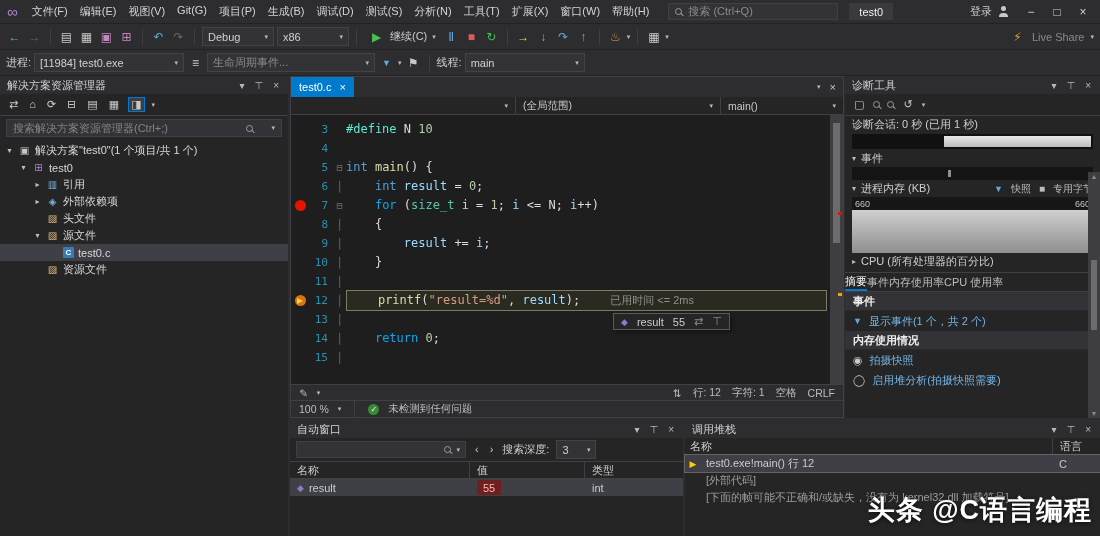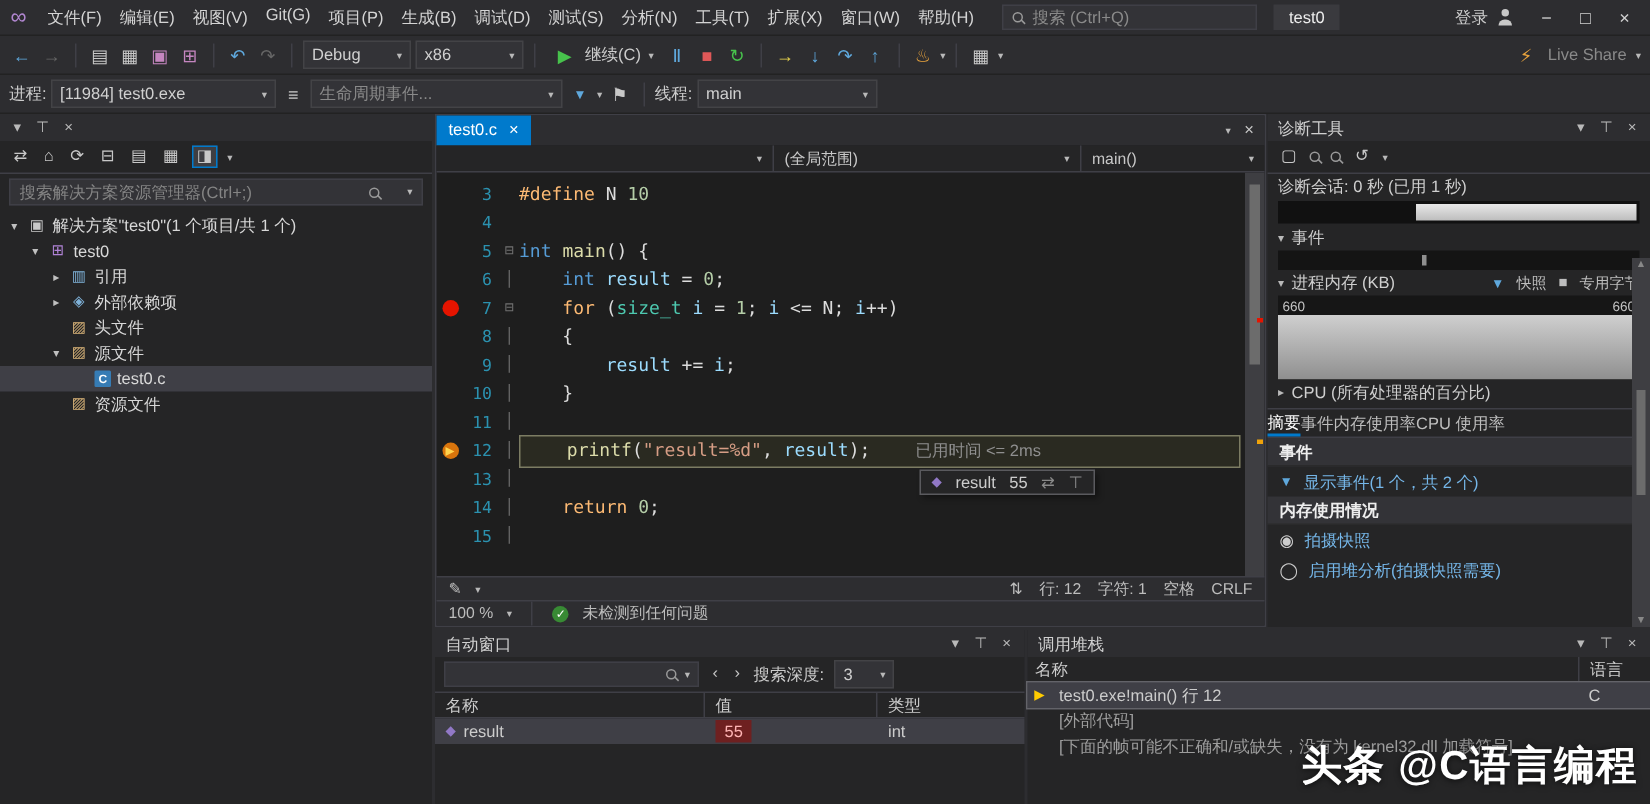--- a/index.html
+++ b/index.html
@@ -68,21 +68,21 @@
   .cl{display:flex;height:19px;line-height:19px;align-items:center}
   .bpm{width:18px;display:flex;justify-content:center;align-items:center;flex:none}
   .bpdot{width:11px;height:11px;border-radius:50%;background:#e51400}
   .bpcur{width:11px;height:11px;border-radius:50%;background:#d8740c;position:relative}
   .bpcur::after{content:'';position:absolute;left:2px;top:2.5px;border-left:6px solid #ffd34d;border-top:3px solid transparent;border-bottom:3px solid transparent}
   .lnum{width:24px;text-align:right;color:#2b91af;padding-right:5px;font-size:11px;flex:none}
   .fold{width:13px;color:#6f6f6f;font-size:10px;text-align:center;flex:none}
   .code{white-space:pre}
   .curbox{flex:1;margin-right:16px;border:1px solid #7c7c63;background:#2a2a21;padding-left:2px}
   .perftip{color:#8f8f8f;margin-left:30px;font-size:11px;font-family:"Liberation Sans","DejaVu Sans",sans-serif}
-  .tk-pp{color:#fdba74}.tk-kw{color:#569cd6}.tk-ctrl{color:#fdba74}.tk-type{color:#4ec9b0}.tk-fn{color:#dcdcaa}
+  .tk-pp{color:#5eead4}.tk-kw{color:#569cd6}.tk-ctrl{color:#0ea5e9}.tk-type{color:#4ec9b0}.tk-fn{color:#dcdcaa}
   .tk-var{color:#9cdcfe}.tk-num{color:#b5cea8}.tk-str{color:#d69d85}.tk-pl{color:#dcdcdc}
   .datatip{position:absolute;left:322px;top:198px;height:17px;background:#252526;border:1px solid #5a5a5e;display:flex;align-items:center;gap:9px;padding:0 7px;font-family:"Liberation Sans","DejaVu Sans",sans-serif;font-size:11px;box-shadow:2px 2px 4px rgba(0,0,0,.4)}
   .dtdiamond{color:#9178c6;font-size:9px}
   .vsb{position:absolute;right:0;top:0;bottom:0;width:13px;background:#3e3e42}
   .vsb .thumb{position:absolute;top:8px;left:3px;width:7px;height:120px;background:#6c6c6c}
   .mk{position:absolute;right:1px;width:4px;height:3px}
   .mk.red{background:#e51400;top:36%}.mk.yel{background:#f0a30a;top:66%}
   .bar{height:16px;display:flex;align-items:center;background:#2d2d30;border-top:1px solid #3f3f46;padding:0 8px;gap:9px;font-size:10.5px;color:#bdbdbd}
   .bar .right{margin-left:auto;display:flex;gap:11px;align-items:center}
   .gcheck{width:11px;height:11px;border-radius:50%;background:#388a34;color:#fff;font-size:8px;display:flex;align-items:center;justify-content:center;flex:none}
@@ -241,20 +241,21 @@
     <div class="tdrop" style="width:120px">
       <span>main</span>
         <span class="chev">▾</span>
     </div>
   </div>
 
   <div style="position:absolute;left:0;top:76px;right:0;bottom:0;background:#2d2d30">
 
     <div class="panel sol">
       <div class="ptitle">
+        <span class="t">解决方案资源管理器</span>
         <span class="pticon">▾</span>
         <span class="pticon">⊤</span>
         <span class="pticon">×</span>
       </div>
       <div class="ptools">
         <span class="sicon">⇄</span>
         <span class="sicon">⌂</span>
         <span class="sicon">⟳</span>
         <span class="sicon">⊟</span>
         <span class="sicon">▤</span>

